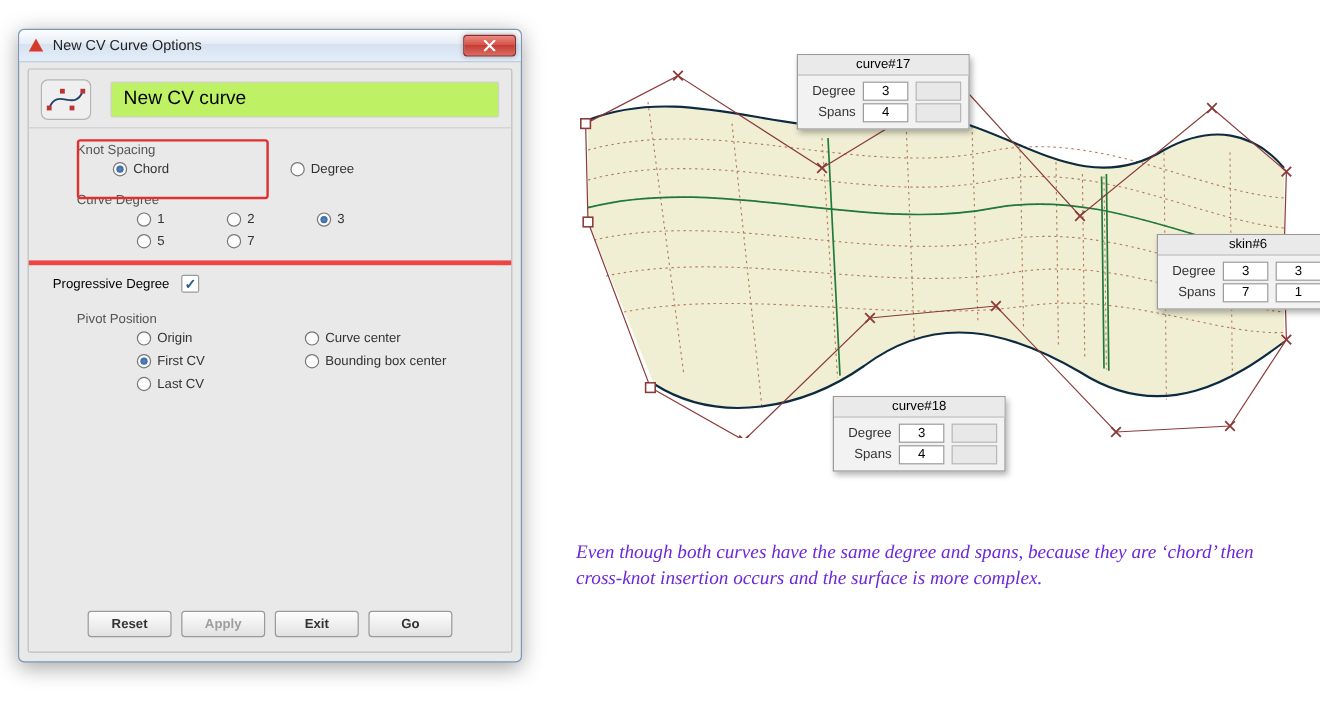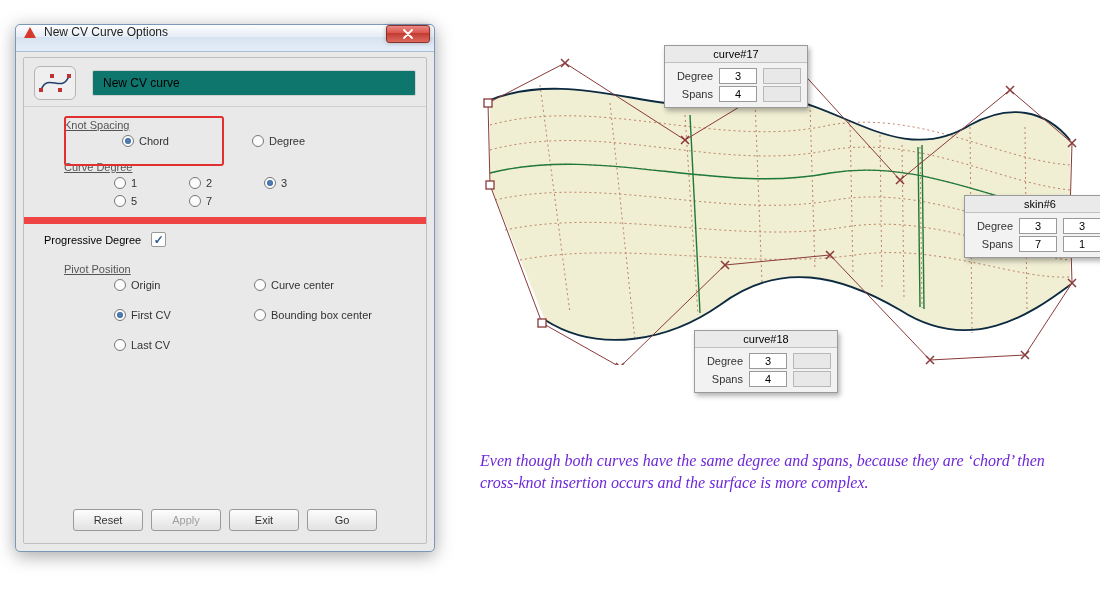--- a/index.html
+++ b/index.html
@@ -22,20 +22,21 @@
     border-radius: 5px;
     background: #e9e9e9;
     box-shadow: 0 4px 18px rgba(0,0,0,0.35);
   }
   .titlebar {
     height: 27px;
     background: linear-gradient(#fdfdfe,#e6edf6 45%,#d6e2f0 46%,#e4eef9);
     border-bottom: 1px solid #a9bfd6;
     border-radius: 5px 5px 0 0;
     display: flex;
+    align-items: center;
     padding: 0 4px 0 6px;
   }
   .titlebar .app-icon {
     width: 16px; height: 16px; margin-right: 6px;
     display: flex; align-items: center; justify-content: center;
   }
   .titlebar .title { flex: 1; color: #222; font-size: 12px; }
   .close-btn {
     width: 44px; height: 18px;
     border: 1px solid #8a2e2e;
@@ -58,67 +59,67 @@
     border-bottom: 1px solid #d0d0d0;
   }
   .hdr-icon {
     width: 42px; height: 34px;
     border: 1px solid #b5b5b5;
     border-radius: 6px;
     background: #efefef;
     display:flex; align-items:center; justify-content:center;
     margin-right: 16px;
   }
-  .hdr-title { background:#0f766e; border:1px solid #d0d0d0; flex:1; padding:5px 10px; font-size:12px; border-radius:2px;}
+  .hdr-title { background:#bef264; border:1px solid #d0d0d0; flex:1; padding:5px 10px; font-size:16px; border-radius:2px;}
   .group {
     margin: 6px 20px 2px 40px;
   }
-  .group-label { color:#555; margin-bottom:4px;text-decoration:underline; }
+  .group-label { color:#555; margin-bottom:4px; }
   .highlight {
     position:absolute;
     left:40px; top:58px;
     width:160px; height:50px;
     border:2px solid #e03030;
     border-radius:3px;
     pointer-events:none;
   }
-  .radio-row { display:flex; gap:10px; padding-left:58px; flex-wrap:wrap;}
+  .radio-row { display:flex; gap:28px; padding-left:30px; flex-wrap:wrap;}
   .radio {
     display:flex; align-items:center; gap:5px;
     min-width:65px;
     color:#333;
   }
   .rdot {
     width:12px; height:12px; border-radius:50%;
     border:1px solid #777; background:#fcfcfc;
     display:flex; align-items:center; justify-content:center;
   }
   .rdot.sel::after{
     content:""; width:6px; height:6px; border-radius:50%;
     background: radial-gradient(#5a88c0,#2b5a94);
   }
   .degree-grid { display:grid; grid-template-columns:repeat(3,75px); row-gap:6px; padding-left:50px;}
   .row-flat {
     display:flex; align-items:center;
     padding: 8px 20px 8px 20px;
-    border-top:7px solid #ef4444;
+    border-top:4px solid #ef4444;
     gap:10px;
   }
   .chk {
     width:15px; height:15px; border:1px solid #999;
     background:#fff; border-radius:2px;
     display:flex; align-items:center; justify-content:center;
   }
   .chk.sel::after{
     content:"✓"; color:#2b5a94; font-size:12px; font-weight:bold; line-height:1;
   }
-  .pivot-grid{ display:grid; grid-template-columns:140px 170px; row-gap:18px; padding-left:50px;}
+  .pivot-grid{ display:grid; grid-template-columns:140px 170px; row-gap:7px; padding-left:50px;}
   .btn-row{
     position:absolute; bottom:12px; left:0; right:0;
-    display:flex; justify-content:center; gap:8px;
+    display:flex; justify-content:center; gap:8px;font-weight:bold;
   }
   .btn{
     width:70px; height:22px;
     border:1px solid #9a9a9a;
     border-radius:3px;
     background:linear-gradient(#fdfdfd,#e2e2e2);
     color:#333;
     display:flex; align-items:center; justify-content:center;
     font-size:11px;
   }

